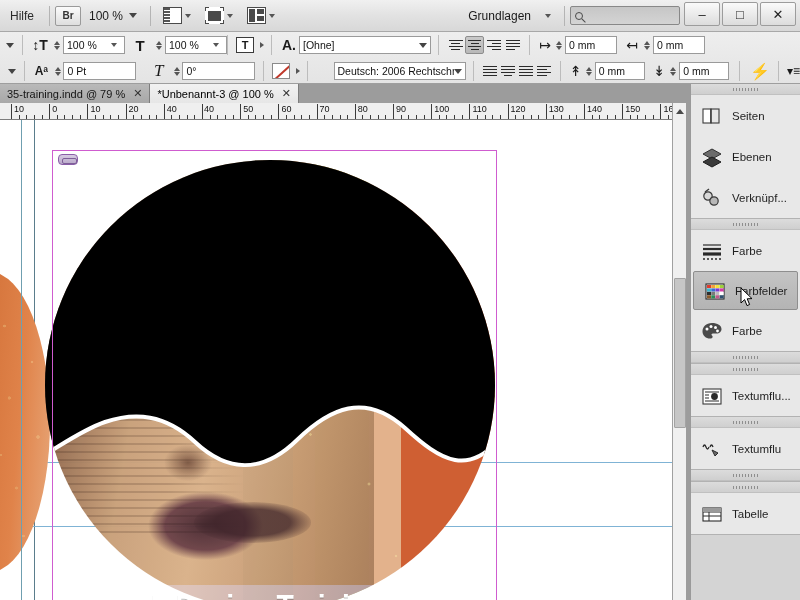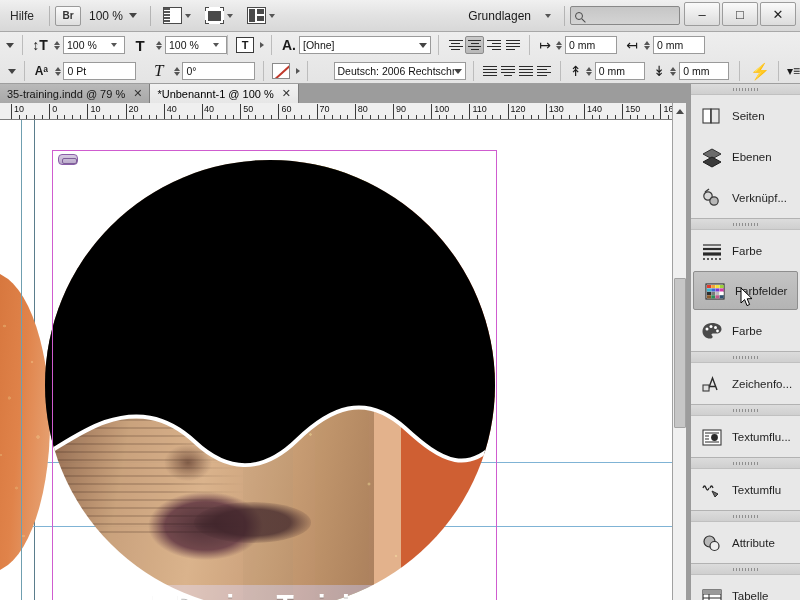--- a/index.html
+++ b/index.html
@@ -413,21 +413,21 @@
       <span class="ctrl-ico" style="font-size:12px">▾≡</span>
     </div>
   </div>
 
   <div class="tabbar">
     <div class="tab">
       <span>35-training.indd @ 79 %</span>
       <span class="x">✕</span>
     </div>
     <div class="tab active">
-      <span>*Unbenannt-1 @ 100 %</span>
+      <span>*Unbenannt-3 @ 100 %</span>
       <span class="x">✕</span>
     </div>
   </div>
 
   <div class="hruler" id="hruler">
       <div class="rtick" style="left: 11px; height: 15px;"></div>
       <div class="rlabel" style="left: 14px;">10</div>
       <div class="rtick" style="left: 18.64px; height: 4px;"></div>
       <div class="rtick" style="left: 26.28px; height: 4px;"></div>
       <div class="rtick" style="left: 33.92px; height: 4px;"></div>
@@ -672,27 +672,20 @@
               <circle cx="15.5" cy="7.5" r="1.5" fill="#fff"></circle>
               <circle cx="17.5" cy="11" r="1.4" fill="#fff"></circle>
             </svg></span>
           <span>Farbe</span>
         </div>
       </div>
       <div class="dock-group">
         <div class="grip">
           <i></i>
         </div>
-        <div class="dock-item">
-          <span class="dico"><svg viewBox="0 0 24 22" width="24" height="22">
-              <path d="M8,17 L12.5,5 L17,17 M9.6,13.5 H15.4" fill="none" stroke="#2a2a2a" stroke-width="1.4"></path>
-              <rect x="3" y="12" width="6" height="6" fill="#e0e0e0" stroke="#3a3a3a" stroke-width="1.1"></rect>
-            </svg></span>
-          <span>Zeichenfo...</span>
-        </div>
       </div>
       <div class="dock-group">
         <div class="grip">
           <i></i>
         </div>
         <div class="dock-item">
           <span class="dico"><svg viewBox="0 0 24 22" width="24" height="22">
               <rect x="3" y="4" width="18" height="15" fill="#fff" stroke="#3a3a3a" stroke-width="1.1"></rect>
               <path d="M5,7 H19 M5,10 H9 M5,13 H9 M5,16 H19" fill="none" stroke="#2a2a2a" stroke-width="1.1"></path>
               <circle cx="14.5" cy="11.5" r="3.4" fill="#2a2a2a"></circle>
@@ -709,27 +702,20 @@
               <path d="M3,9 q1.5,-4 3,0 t3,0 M10,9 q1.5,-4 3,0" fill="none" stroke="#2a2a2a" stroke-width="1.3"></path>
               <path d="M12,12 l3,6 l3,-3 z" fill="#6a6a6a" stroke="#2a2a2a" stroke-width="1"></path>
             </svg></span>
           <span>Textumflu</span>
         </div>
       </div>
       <div class="dock-group">
         <div class="grip">
           <i></i>
         </div>
-        <div class="dock-item">
-          <span class="dico"><svg viewBox="0 0 24 22" width="24" height="22">
-              <circle cx="9.5" cy="9.5" r="5.5" fill="#b8b8b8" stroke="#2f2f2f" stroke-width="1.2"></circle>
-              <circle cx="14.5" cy="14" r="4.5" fill="#efefef" stroke="#2f2f2f" stroke-width="1.2"></circle>
-            </svg></span>
-          <span>Attribute</span>
-        </div>
       </div>
       <div class="dock-group">
         <div class="grip">
           <i></i>
         </div>
         <div class="dock-item">
           <span class="dico"><svg viewBox="0 0 24 22" width="24" height="22">
               <rect x="3" y="5" width="18" height="13" fill="#fff" stroke="#2a2a2a" stroke-width="1.1"></rect>
               <path d="M3,9 H21 M3,13 H21 M9,5 V18" fill="none" stroke="#2a2a2a" stroke-width="1"></path>
               <rect x="3" y="5" width="18" height="4" fill="#9a9a9a"></rect>

